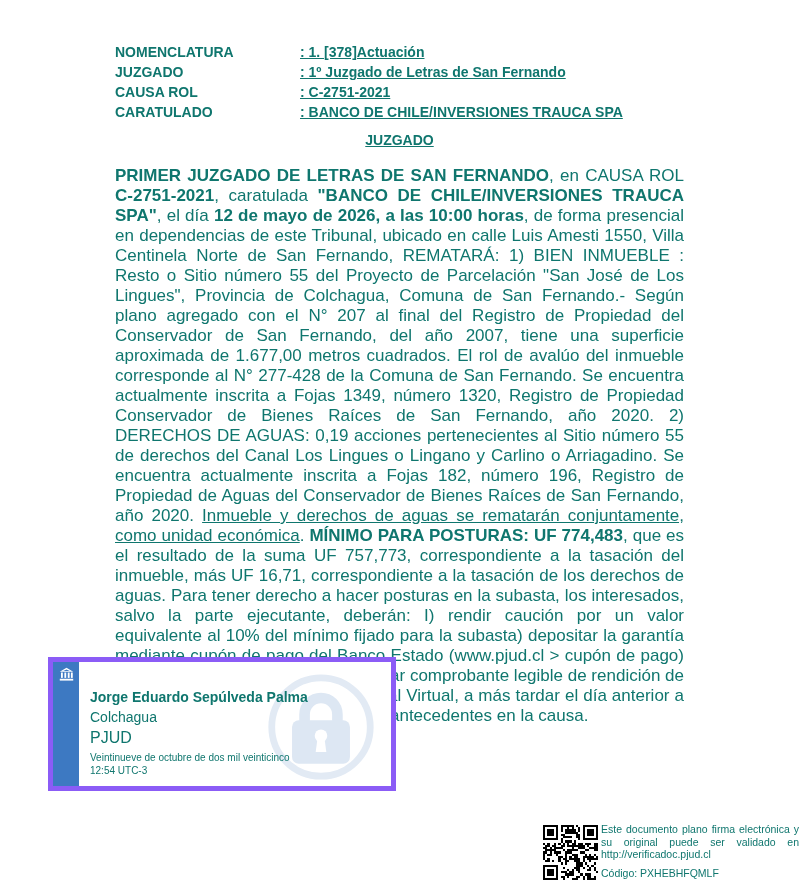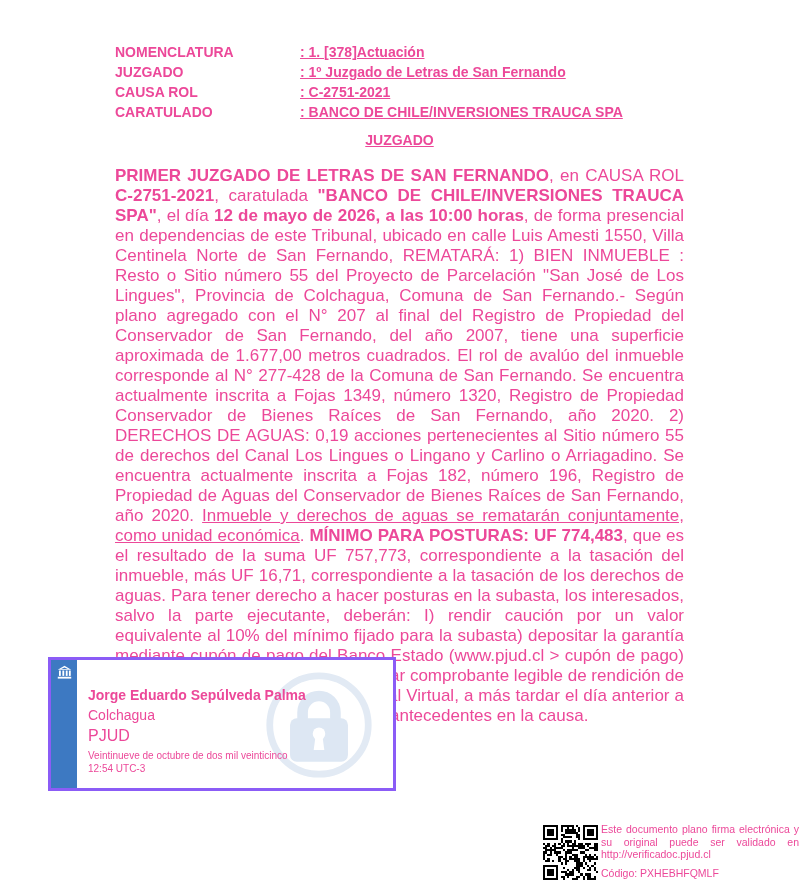--- a/index.html
+++ b/index.html
@@ -4,21 +4,21 @@
 <style>
   * { margin: 0; padding: 0; box-sizing: border-box; }
   html, body { background: #e8e8e8; }
   .page {
     position: relative;
     width: 799px;
     height: 892px;
     margin: 0 auto;
     background: #ffffff;
     font-family: "Liberation Sans", sans-serif;
-    color: #ec4899;
+    color: #0f766e;
     overflow: hidden;
   }
   
   .doc-header {
     padding-top: 42px;
     margin-left: 115px;
     width: 569px;
     font-size: 14px;
     line-height: 20px;
     font-weight: bold;
@@ -48,21 +48,21 @@
   }
   .doc-body .b { font-weight: bold; }
   .doc-body .u { text-decoration: underline; }
   
   .sig-box {
     position: absolute;
     left: 48px;
     top: 657px;
     width: 348px;
     height: 134px;
-    border: 3px solid #8b5cf6;
+    border: 5px solid #8b5cf6;
     background: #fff;
   }
   .sig-bar {
     position: absolute;
     left: 0; top: 0; bottom: 0;
     width: 26px;
     background: #3d79c2;
   }
   .sig-bar .bank { display: block; margin: 4px auto 0 auto; }
   .sig-watermark {

